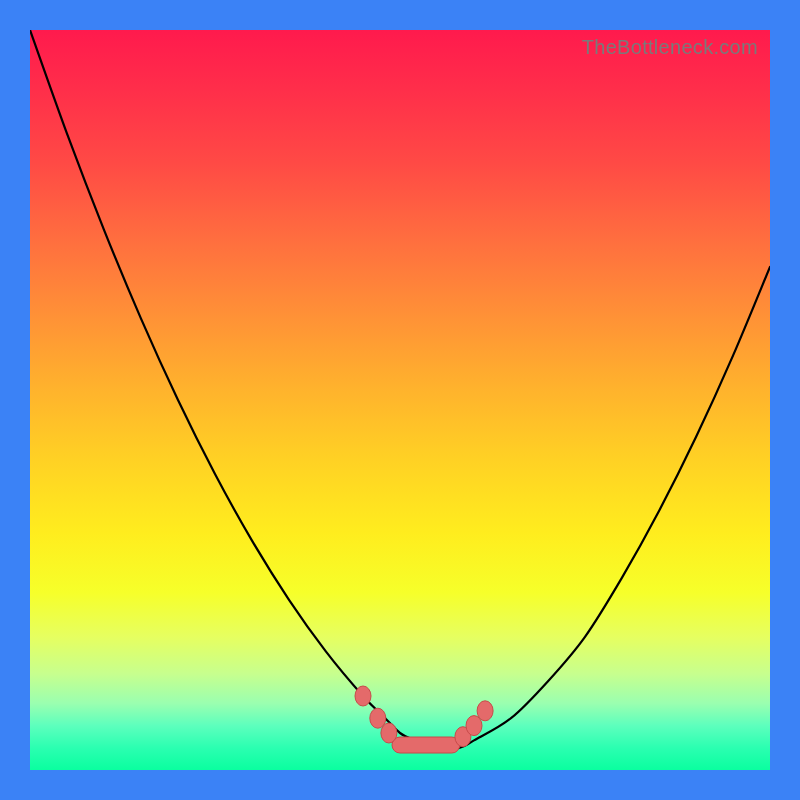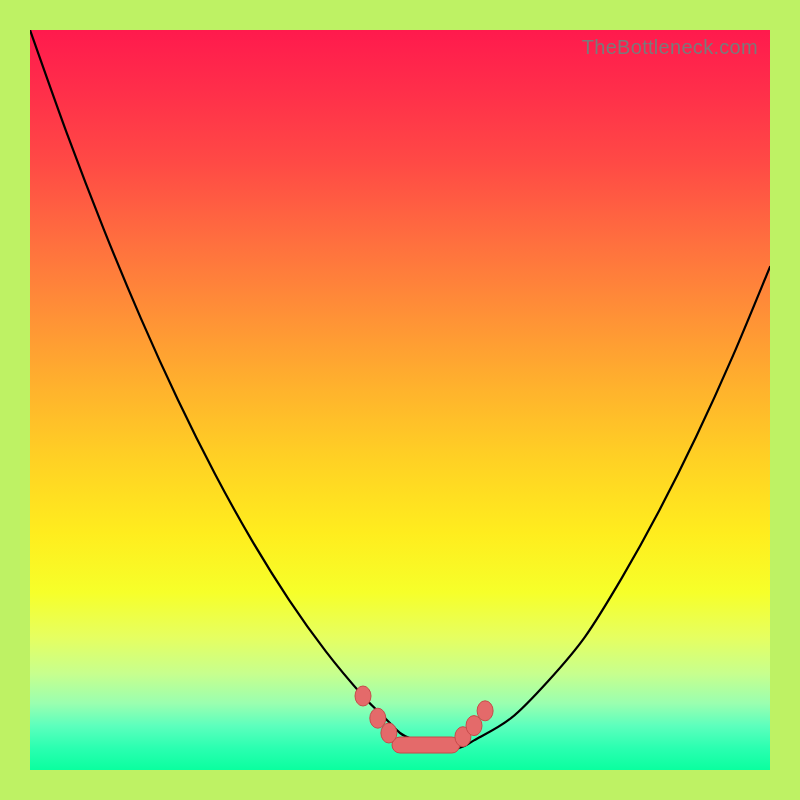--- a/index.html
+++ b/index.html
@@ -8,21 +8,21 @@
     width: 800px;
     height: 800px;
     overflow: hidden;
     background: #000;
     font-family: Arial, Helvetica, sans-serif;
   }
   .frame {
     position: relative;
     width: 800px;
     height: 800px;
-    background: #bef264;
+    background: #3b82f6;
   }
   .plot-area {
     position: absolute;
     left: 30px;
     top: 30px;
     width: 740px;
     height: 740px;
     
     background: linear-gradient(
       to bottom,

